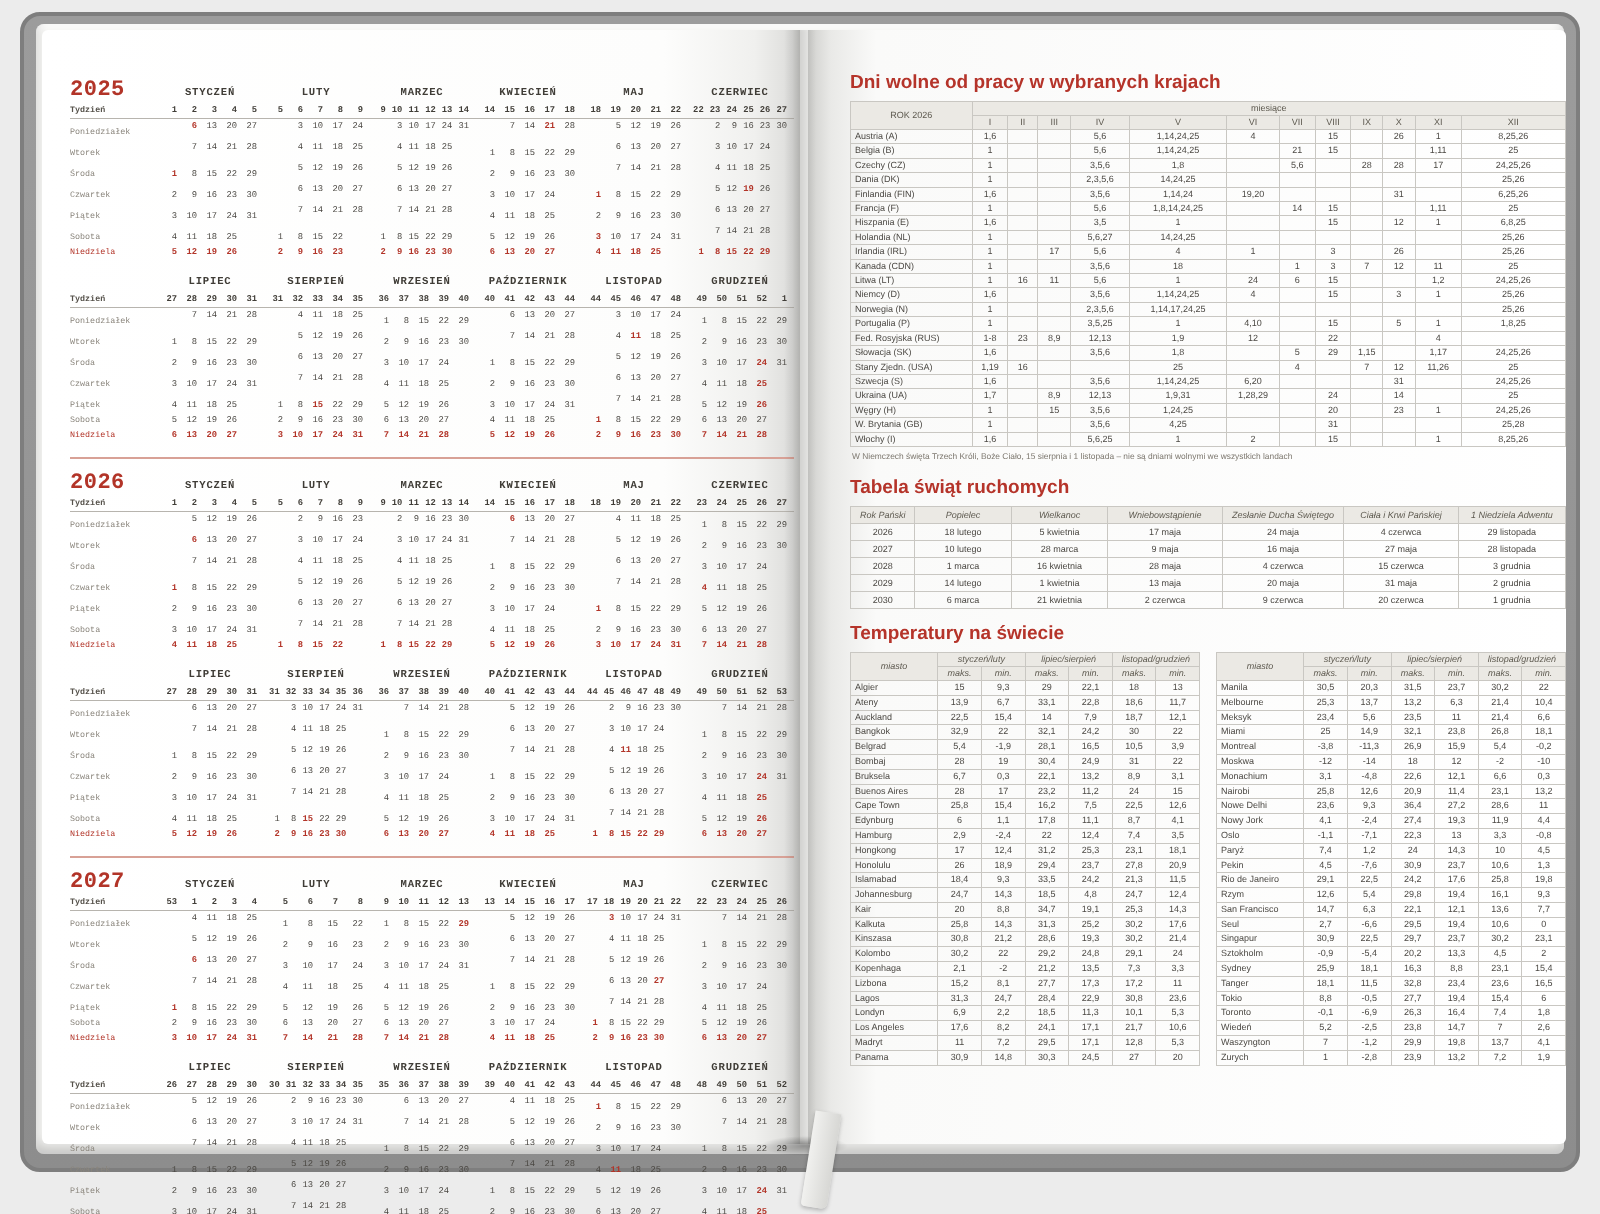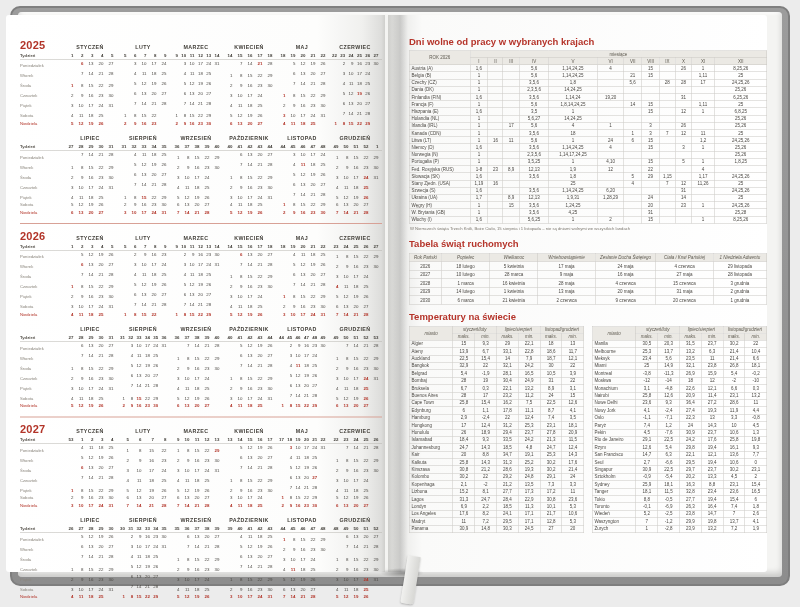--- a/index.html
+++ b/index.html
@@ -1,22 +1,22 @@
 <!DOCTYPE html>
 <html><head>
 <meta charset="utf-8">
 <style>
   html,body{margin:0;padding:0;background:#ececec;font-family:"Liberation Sans",sans-serif;}
   #scene{position:relative;width:800px;height:607px;background:#ececec;overflow:hidden;}
   
   #cover{position:absolute;left:10px;top:6px;width:780px;height:580px;background:linear-gradient(#9c9c9c,#8d8d8d);border:2px solid #7e7e7e;border-radius:10px;box-sizing:border-box;}
   #stack{position:absolute;left:18px;top:12px;width:764px;height:565px;background:#f4f4f2;border-radius:4px;box-shadow:inset 0 -4px 6px rgba(0,0,0,.18), inset 0 2px 3px rgba(255,255,255,.8);}
   .page{position:absolute;top:15px;width:379px;height:557px;}
-  #pageL{left:6px;background:linear-gradient(to right,#ffffff 0%,#fdfdfc 82%,#f0f0ee 94%,#dddddb 99%,#cfcfcc 100%);border-radius:3px 0 0 3px;}
-  #pageR{left:388px;background:linear-gradient(to right,#cfcfcc 0%,#e9e9e7 3%,#fafaf9 9%,#ffffff 100%);border-radius:0 3px 3px 0;}
+  #pageL{left:21px;background:linear-gradient(to right,#ffffff 0%,#fdfdfc 82%,#f0f0ee 94%,#dddddb 99%,#cfcfcc 100%);border-radius:3px 0 0 3px;font-family:Liberation Mono, monospace;}
+  #pageR{left:404px;background:linear-gradient(to right,#cfcfcc 0%,#e9e9e7 3%,#fafaf9 9%,#ffffff 100%);border-radius:0 3px 3px 0;}
   #gutter{position:absolute;left:392px;top:15px;width:16px;height:557px;background:linear-gradient(to right,rgba(0,0,0,0) 0%,rgba(0,0,0,.14) 50%,rgba(0,0,0,0) 100%);}
   #ribbon{position:absolute;left:404px;top:556px;width:13px;height:48px;background:linear-gradient(to right,#f1f1ef,#d7d7d4);border-radius:0 0 3px 2px;transform:rotate(9deg);box-shadow:0 1px 2px rgba(0,0,0,.25);}
   #notch{position:absolute;left:380px;top:568px;width:44px;height:10px;background:radial-gradient(ellipse at center,rgba(0,0,0,.35),rgba(0,0,0,0) 70%);}
 
   
   #cal-scale{position:absolute;left:14px;top:26px;width:724px;transform:scale(.5);transform-origin:0 0;color:#4b4843;}
   .row{display:flex;align-items:baseline;}
   .lab{width:84px;flex:0 0 84px;font-size:8.4px;color:#8a857c;line-height:15px;}
   .lab.rsun{color:#b23428;}
   .lab.tyd{font-weight:bold;color:#56524b;}

